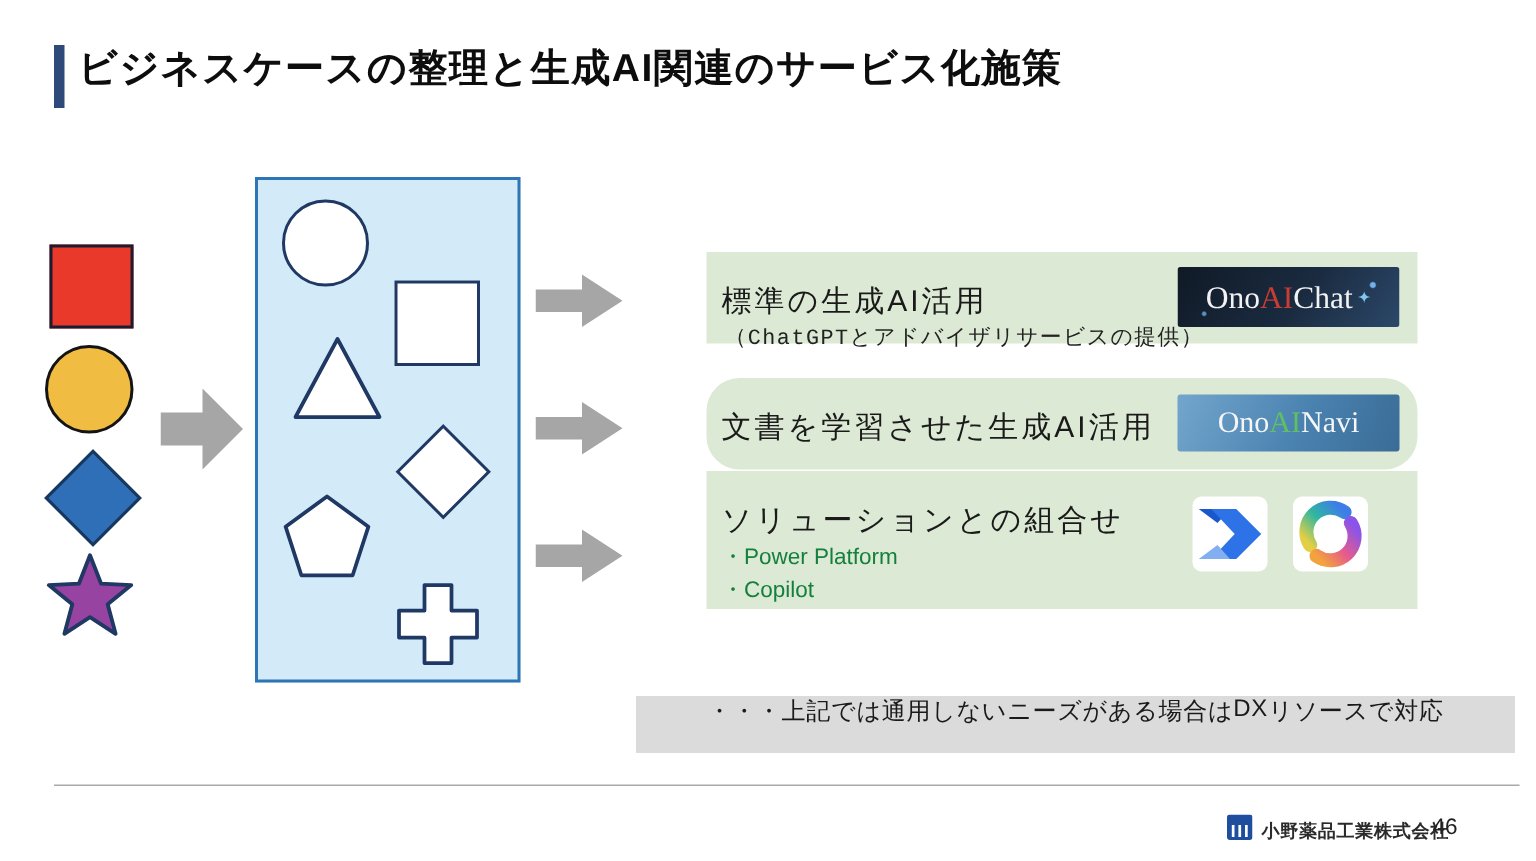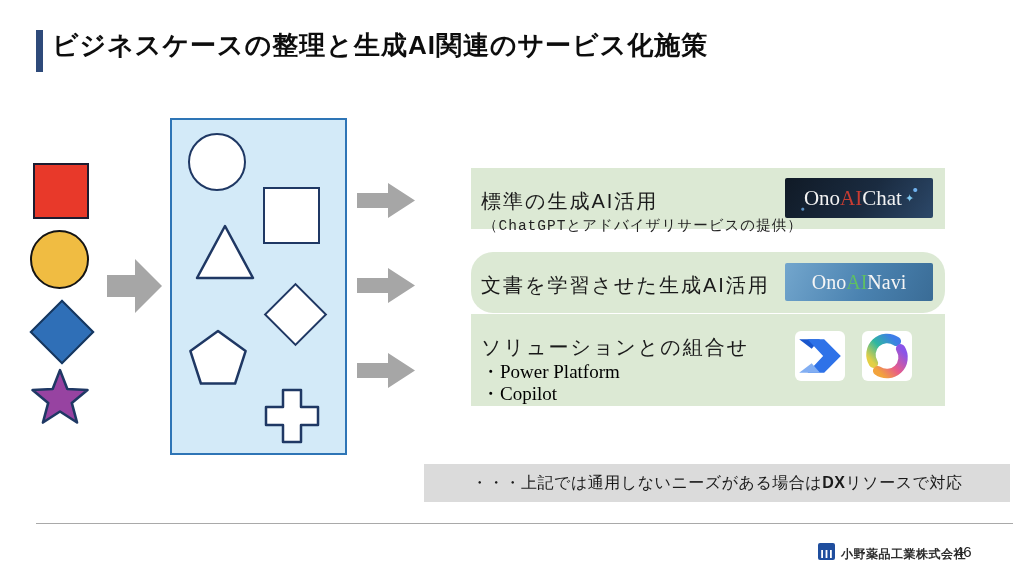--- a/index.html
+++ b/index.html
@@ -28,43 +28,43 @@
   
   .small-arrow{position:absolute;left:357px;width:58px;height:37px;}
   .small-arrow.a1{top:182px;} .small-arrow.a2{top:267px;} .small-arrow.a3{top:352px;}
   
   .service-row{position:absolute;left:424px;width:474px;background:#dce9d4;box-sizing:border-box;padding:20px 0 0 10px;margin-left:47px;}
   .row-1{top:168px;height:61px;}
   .row-2{top:252px;height:61px;border-radius:22px;}
   .row-3{top:314px;height:92px;}
   .row-title{font-size:20px;color:#1a1a1a;letter-spacing:2px;line-height:27px;white-space:nowrap;}
   .row-subtitle{font-size:14.5px;color:#222;letter-spacing:1px;line-height:22px;padding-left:2px;white-space:nowrap;font-family:Liberation Mono, monospace;}
-  .row-bullet{font-size:19px;color:#000000;line-height:22px;white-space:nowrap;font-family:Liberation Serif, serif;}
+  .row-bullet{font-size:15px;color:#15803d;line-height:22px;white-space:nowrap;}
   
   .logo-chat{position:absolute;right:12px;top:10px;width:148px;height:40px;border-radius:2px;
     background:
       radial-gradient(circle at 88% 30%, rgba(120,190,255,.9) 0 1.5px, transparent 2.5px),
       radial-gradient(circle at 12% 78%, rgba(120,190,255,.7) 0 1px, transparent 2px),
       linear-gradient(125deg,#101a26 0%,#1a2b40 55%,#2c4869 100%);
     display:flex;align-items:center;justify-content:center;
     font-family:"Liberation Serif","DejaVu Serif",serif;font-size:21px;color:#f2f2f2;white-space:nowrap;}
   .logo-chat .ai{color:#c83c32;}
   .logo-chat .sparkle{color:#7ec8f0;font-size:11px;margin-left:3px;}
   .logo-navi{position:absolute;right:12px;top:11px;width:148px;height:38px;border-radius:2px;
     background:linear-gradient(115deg,#73a6cd 0%,#4a82b0 55%,#3a6c96 100%);
     display:flex;align-items:center;justify-content:center;
     font-family:"Liberation Serif","DejaVu Serif",serif;font-size:20px;color:#f5f5f5;white-space:nowrap;}
   .logo-navi .ai{color:#5fbf63;}
   .app-icon{position:absolute;top:17px;width:50px;height:50px;background:#fff;border-radius:6px;}
   .icon-power{right:100px;}
   .icon-copilot{right:33px;}
   
   .note{position:absolute;left:424px;top:464px;width:586px;height:38px;background:#dbdbdb;
-    display:flex;align-items:center;justify-content:center;font-size:16px;color:#1a1a1a;letter-spacing:.5px;white-space:nowrap;}
-  .note .bold{font-weight:bold;}
+    display:flex;align-items:flex-start;justify-content:center;font-size:16px;color:#1a1a1a;letter-spacing:.5px;white-space:nowrap;}
+  .note .bold{font-weight:normal;}
   
   .divider{position:absolute;left:36px;top:523px;width:977px;height:1px;background:#a9a9a9;}
   .footer-logo{position:absolute;left:818px;top:543px;width:17px;height:17px;}
   .company{position:absolute;left:841px;top:546px;font-size:12px;font-weight:bold;color:#2b2b2b;letter-spacing:.5px;white-space:nowrap;}
   .page-number{position:absolute;left:955px;top:543px;font-size:15px;font-weight:normal;color:#222;}
 </style>
 </head>
 <body>
 
 <div id="slide">

